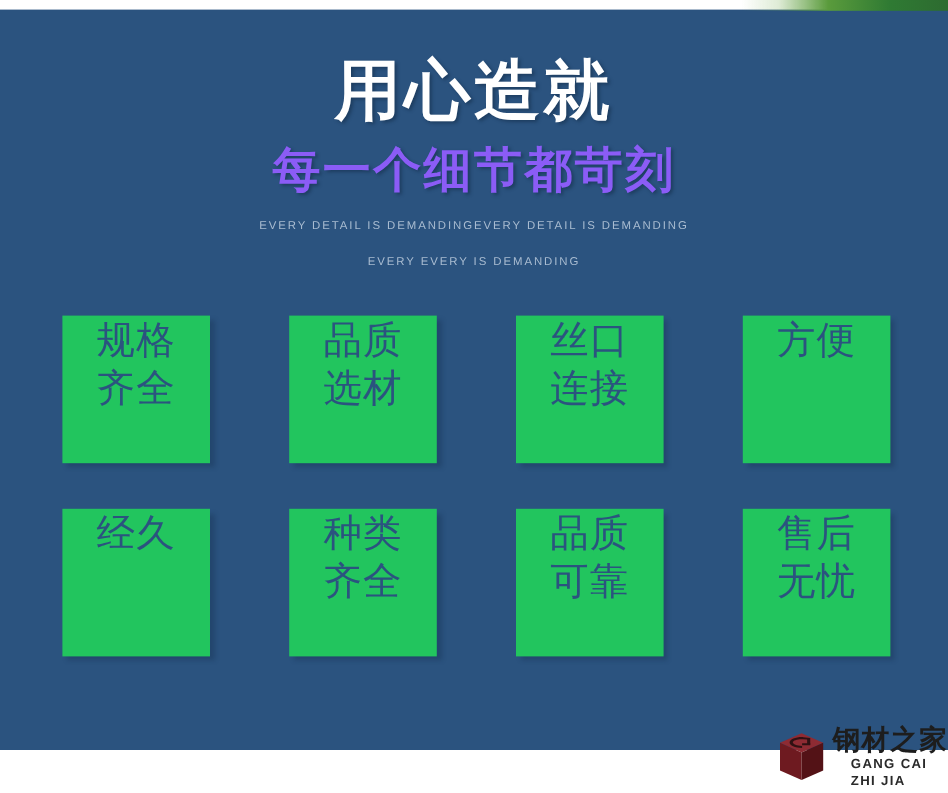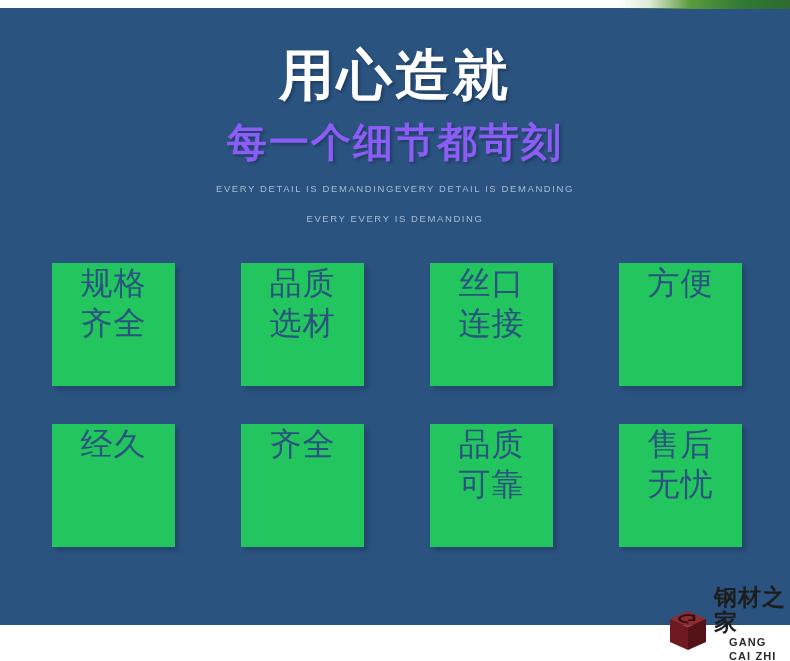--- a/index.html
+++ b/index.html
@@ -111,21 +111,21 @@
     line-height: 40px;
     color: #2b537f;
     letter-spacing: 1px;
     font-family: "DejaVu Sans", "Liberation Sans", sans-serif;
     white-space: nowrap;
   }
 
   
   .watermark {
     position: absolute;
-    left: 668px;
+    left: 648px;
     top: 608px;
     display: flex;
     align-items: center;
     height: 46px;
   }
   .wm-cube {
     position: relative;
     width: 40px;
     height: 42px;
     flex: 0 0 auto;
@@ -191,20 +191,21 @@
 
     <div class="card">
       <span class="card-line">方便</span>
     </div>
 
     <div class="card">
       <span class="card-line">经久</span>
     </div>
 
     <div class="card">
+      <span class="card-line">种类</span>
       <span class="card-line">齐全</span>
     </div>
 
     <div class="card">
       <span class="card-line">品质</span>
       <span class="card-line">可靠</span>
     </div>
 
     <div class="card">
       <span class="card-line">售后</span>

